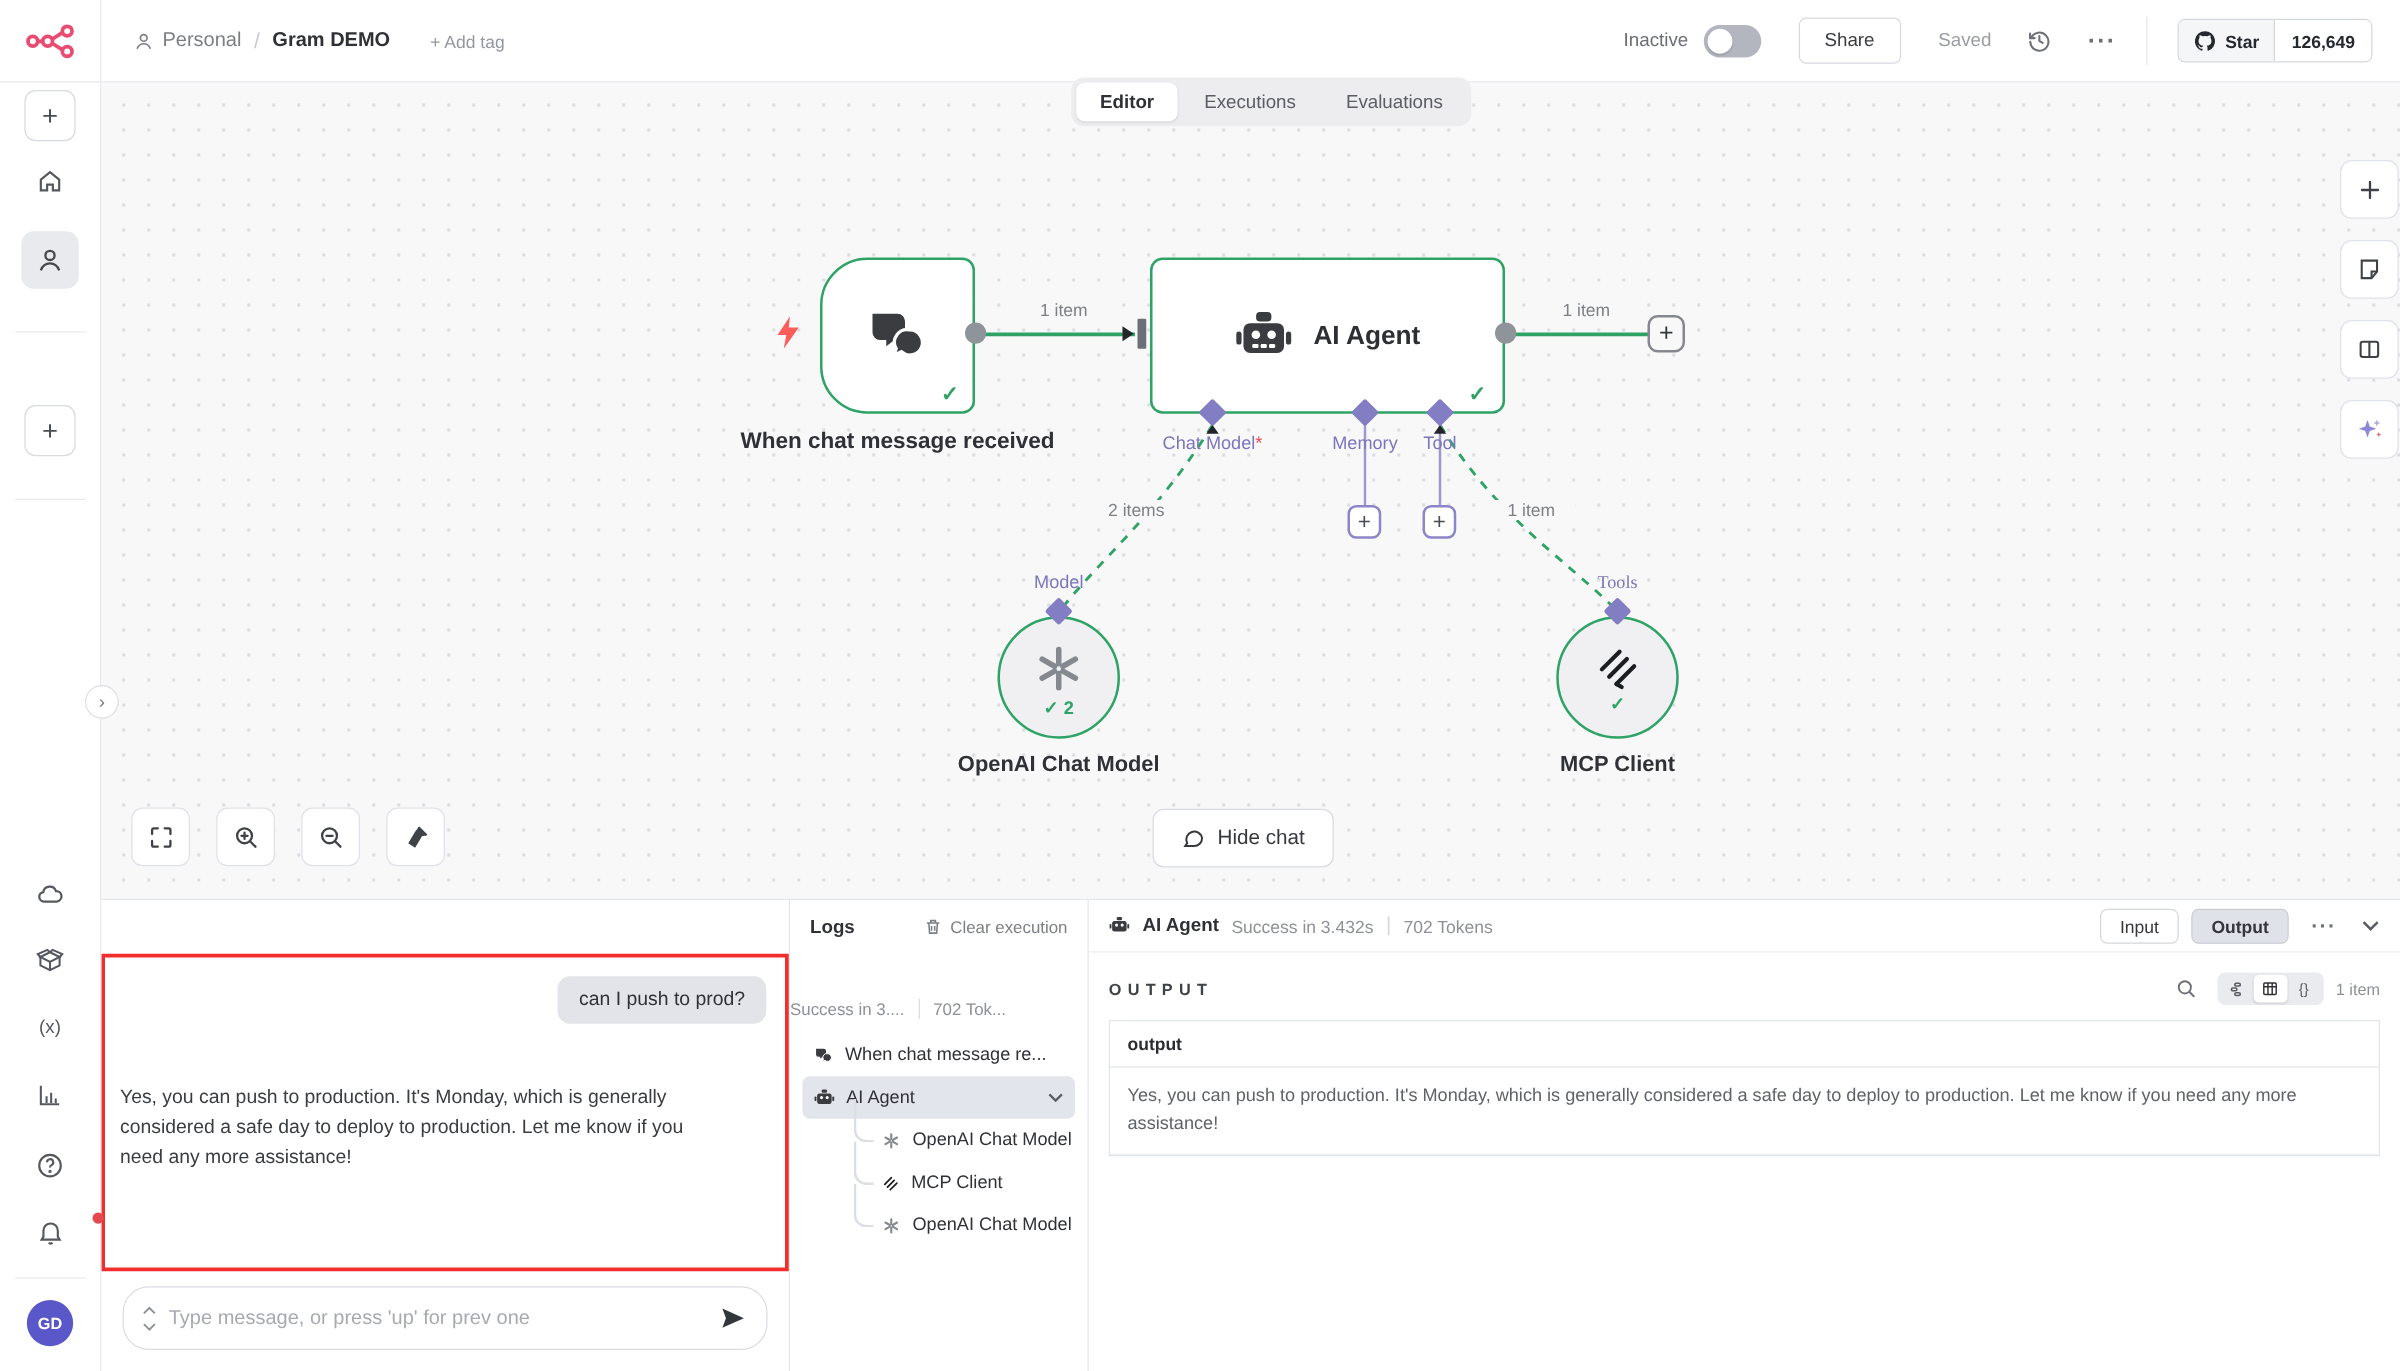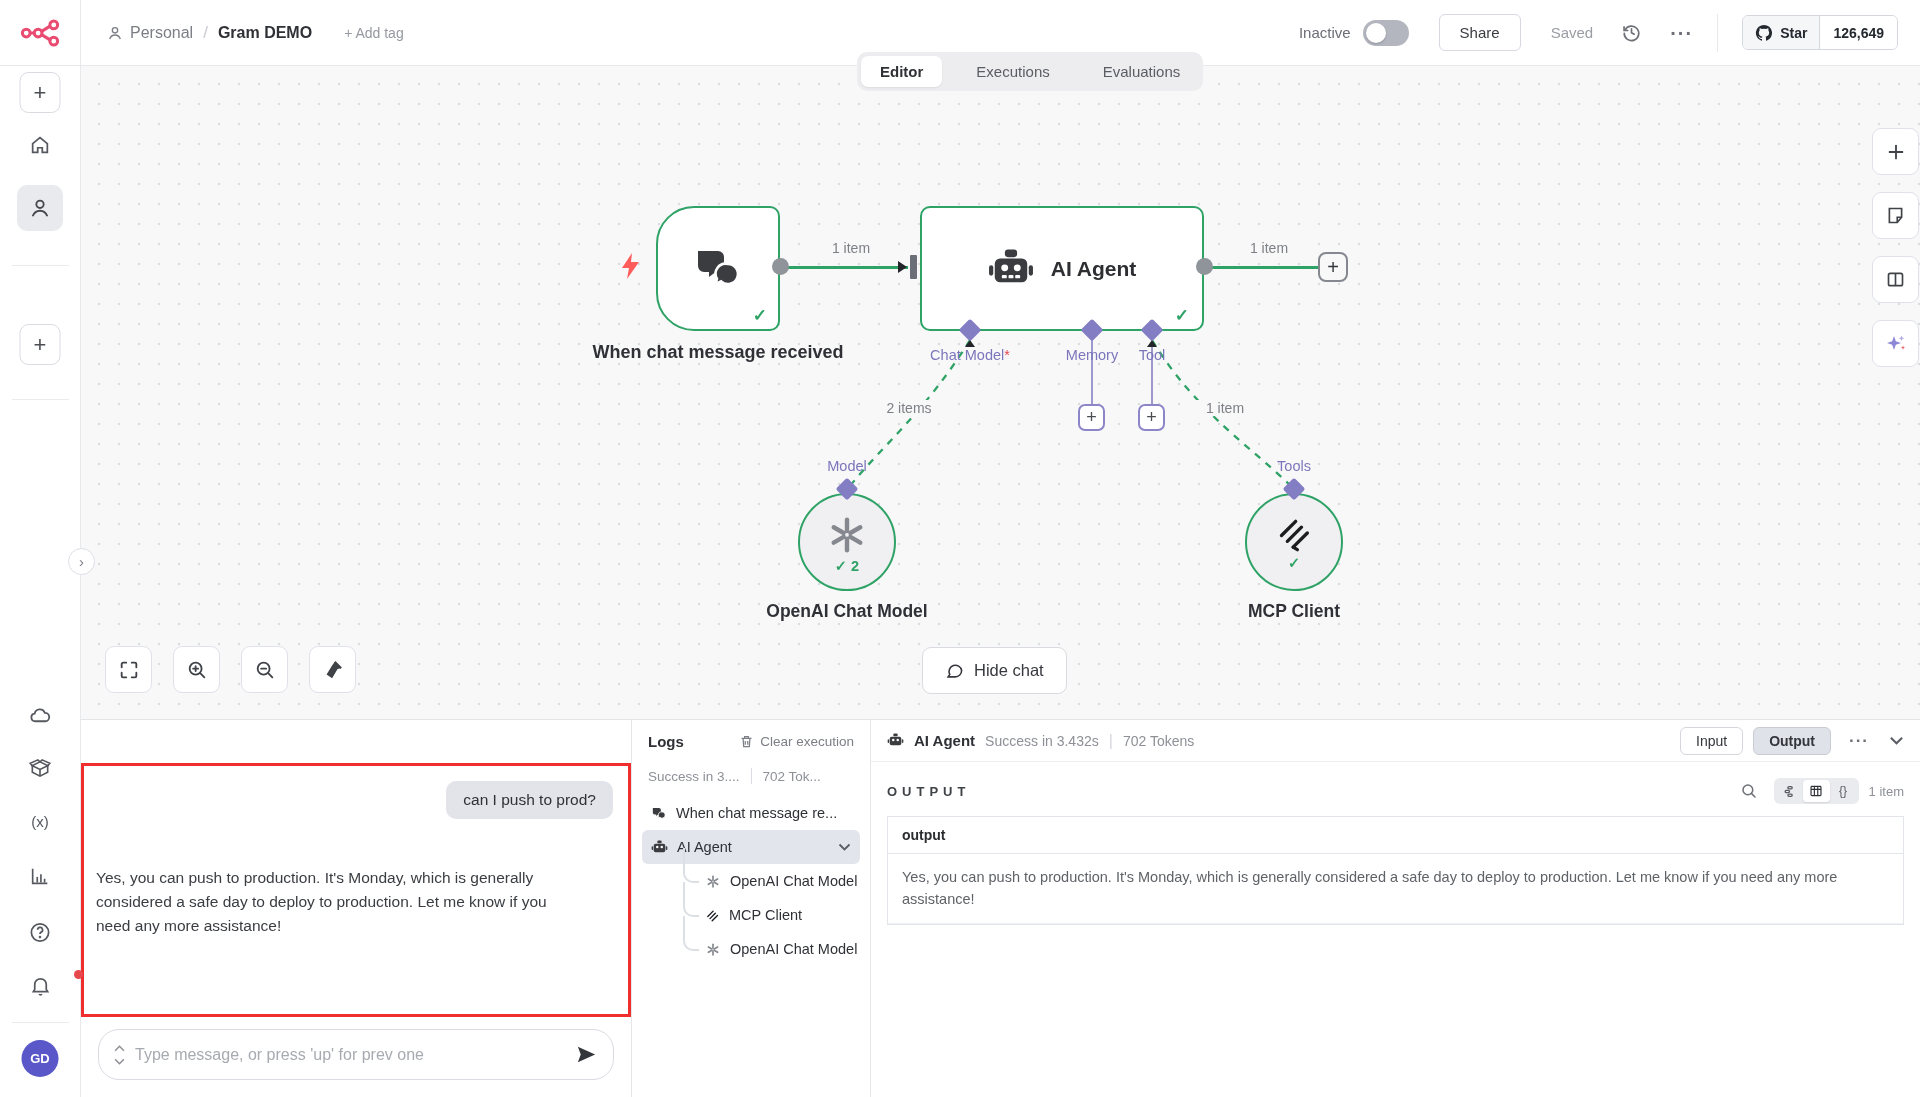--- a/index.html
+++ b/index.html
@@ -36,21 +36,21 @@
   .sb-divider { position:absolute; left:12px; width:57px; height:1px; background:#ececef; }
   .sb-avatar { width:37px; height:37px; border-radius:50%; background:#5a57c9; color:#fff; font-size:13px; font-weight:700; display:flex; align-items:center; justify-content:center; }
   .bell-wrap { position:relative; }
   .bell-dot { position:absolute; right:-3px; top:-4px; width:9px; height:9px; border-radius:50%; background:#e5484d; }
   .expand-btn { position:absolute; left:68px; top:548px; width:27px; height:27px; border-radius:50%; border:1px solid #dcdfe4; background:#fff; color:#7c7f85; display:flex; align-items:center; justify-content:center; font-size:15px; z-index:16; }
 
   
   .canvas { position:absolute; left:81px; top:66px; width:1839px; height:653px; background:#f8f8f9;
     background-image:radial-gradient(circle,#dbdce0 1.4px,transparent 1.6px); background-size:20px 20px; background-position:8px 8px; overflow:hidden; }
 
-  .tabs { position:absolute; left:857px; top:52px; display:flex; gap:15px; background:#ededf0; border-radius:10px; padding:4px; z-index:25;text-align:right; }
+  .tabs { position:absolute; left:857px; top:62px; display:flex; gap:2px; background:#ededf0; border-radius:10px; padding:4px; z-index:25;text-align:right; }
   .tab { padding:7px 19px; border-radius:7px; font-size:15px; color:#5a5d63; }
   .tab.active { background:#fff; color:#2f3136; font-weight:600; box-shadow:0 1px 2px rgba(0,0,0,.08); }
 
   svg.edge-layer { position:absolute; left:0; top:0; width:1920px; height:1097px; z-index:1; pointer-events:none; }
 
   .node { position:absolute; background:#fff; border:2px solid #2fa266; z-index:2; }
   .trigger-node { left:656px; top:206px; width:124px; height:125px; border-radius:38px 10px 10px 38px; display:flex; align-items:center; justify-content:center; }
   .agent-node { left:920px; top:206px; width:284px; height:125px; border-radius:10px; display:flex; align-items:center; justify-content:center; gap:17px; }
   .agent-title { font-size:21px; font-weight:600; color:#2d2f33; }
   .node-check { position:absolute; color:#2fa266; font-size:17px; font-weight:700; }
@@ -85,21 +85,21 @@
   .panel-title { font-size:15px; font-weight:600; color:#2f3136; }
   .chat-session { margin-left:auto; display:flex; align-items:center; gap:10px; color:#8d9096; font-size:14px; }
   .red-box { position:absolute; left:0; top:43px; width:550px; height:254px; border:3px solid #f02e2e; background:#fff; }
   .chat-bubble-user { position:absolute; right:15px; top:15px; background:#e2e4e9; border-radius:10px; padding:10px 17px; font-size:15.5px; color:#2f3136; }
   .chat-msg-bot { position:absolute; left:12px; top:100px; width:455px; font-size:15.5px; color:#3a3d41; line-height:1.55; }
   .chat-input-row { position:absolute; left:17px; top:309px; width:516px; height:51px; border:1px solid #d9dce2; border-radius:21px; background:#fff; display:flex; align-items:center; padding:0 15px; gap:10px; }
   .chat-chevrons { display:flex; flex-direction:column; gap:6px; color:#8d9096; }
   .chat-input { flex:1; border:none; outline:none; font-size:16px; color:#32343a; font-family:"Liberation Sans",sans-serif; }
   .chat-input::placeholder { color:#a7aab0; }
   .logs-clear { margin-left:auto; display:flex; align-items:center; gap:6px; color:#7c7f85; font-size:13.5px; }
-  .logs-summary { display:flex; align-items:center; padding:6px 16px 10px; color:#8d9096; font-size:13.5px; }
+  .logs-summary { display:flex; align-items:center; padding:6px 0 10px; color:#8d9096; font-size:13.5px;margin-top:31px; }
   .sum-div { width:1px; height:16px; background:#dadde2; margin:0 11px; }
   .tree { padding:2px 10px; }
   .tree-row { height:34px; display:flex; align-items:center; gap:9px; padding:0 9px; font-size:14.5px; color:#2f3136; border-radius:6px; }
   .tree-row.selected { background:#e2e5eb; }
   .tree-kids { margin-left:36px; }
   .kid { position:relative; height:34px; display:flex; align-items:center; gap:9px; padding-left:27px; font-size:14.5px; color:#2f3136; }
   .kid::before { content:''; position:absolute; left:5px; top:-16px; width:14px; height:33px; border-left:2px solid #dcdfe4; border-bottom:2px solid #dcdfe4; border-bottom-left-radius:10px; }
   .detail-head { height:42px; display:flex; align-items:center; padding:0 16px; gap:10px; border-bottom:1px solid #eceef1; }
   .detail-node { font-size:15px; font-weight:700; color:#2f3136; }
   .detail-status { color:#8d9096; font-size:14px; }
@@ -318,21 +318,21 @@
           <path transform="rotate(120)" d="M0 -4 V -16"></path>
         <path transform="rotate(180)" d="M0 -4 V -16"></path>
           <path transform="rotate(240)" d="M0 -4 V -16"></path>
           <path transform="rotate(300)" d="M0 -4 V -16"></path>
       </g>
     </svg>
     <span class="round-check"><span>✓</span> <span>2</span></span>
   </div>
   <div class="node-label" style="left:747px; top:600px; width:200px; font-size:17.5px;">OpenAI Chat Model</div>
 
-  <div class="conn-label" style="left:1254px; top:458px; width:80px;">Tools</div>
+  <div class="conn-label" style="left:1254px; top:458px; width:80px;font-family:Liberation Serif, serif;">Tools</div>
   <div class="diamond" style="left:1286px; top:481px;"></div>
   <div class="round-node" style="left:1245px; top:493px;">
     <svg width="40" height="40" viewBox="0 0 24 24" fill="none" stroke="#1b1d21" stroke-width="2" stroke-linecap="round">
       <path d="M4.5 13.5 13 5"></path>
         <path d="M8 17 16.5 8.5"></path>
         <path d="M11.5 20.5 20 12"></path>
         <path d="M11.5 20.5l2.5 1.5"></path>
     </svg>
     <span class="round-check">✓</span>
   </div>

